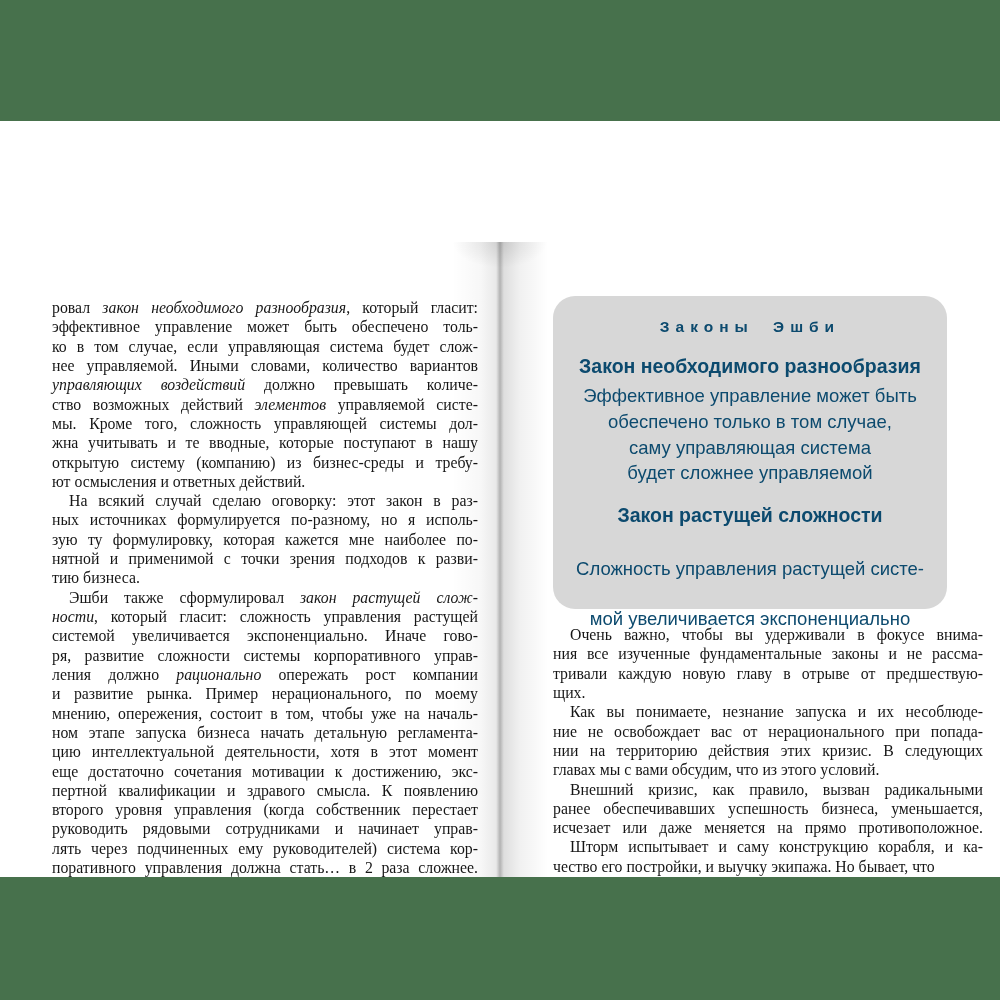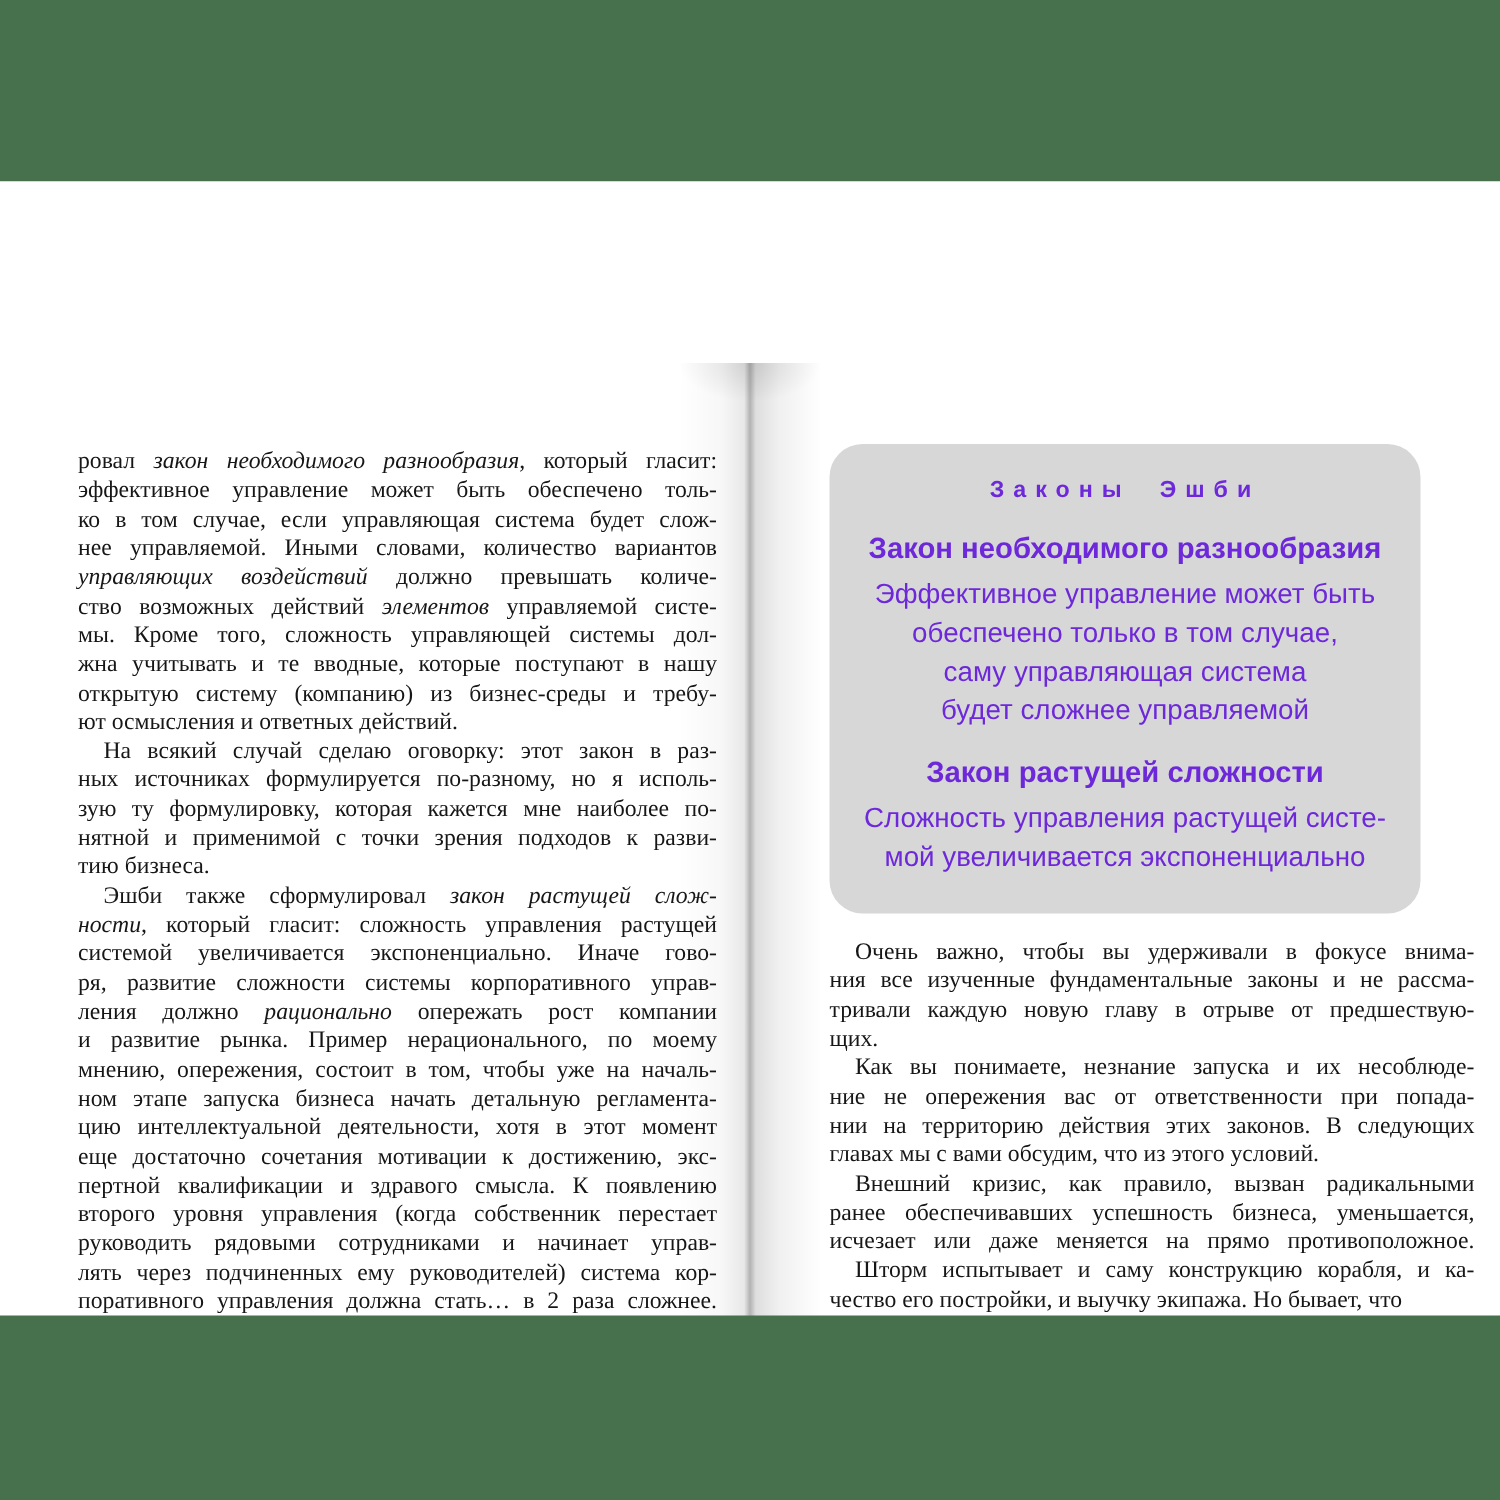--- a/index.html
+++ b/index.html
@@ -38,29 +38,29 @@
 
   .line { text-align:justify; text-align-last:justify; }
   .line.para-end { text-align-last:left; }
   .line.indent { text-indent:17px; }
   .line i { font-style:italic; }
 
   #callout {
     position:absolute; left:553px; top:175px; width:394px; height:313px;
     border-radius:22px; box-sizing:border-box;
     padding:22px 18px 0 18px;
-    font-family:"Liberation Sans", sans-serif; color:#6d28d9;
+    font-family:"Liberation Sans", sans-serif; color:#0c4a6e;
     display:flex; flex-direction:column; align-items:center; text-align:center;
   }
   .callout-title {
     font-weight:bold; font-size:15.5px; letter-spacing:6px; word-spacing:9px;
     margin-bottom:18px; white-space:nowrap;
   }
   .callout-section { display:flex; flex-direction:column; align-items:center; }
-  .callout-section + .callout-section { margin-top:17px; }
+  .callout-section + .callout-section { margin-top:17px;gap:24px; }
   .callout-heading { font-weight:bold; font-size:19.5px; line-height:24px; margin-bottom:5px; }
   .callout-line { font-size:18.5px; line-height:25.8px; }
 
   .footer {
     position:absolute; top:818px; height:16px;
     font-family:"Liberation Sans", sans-serif; color:#222222;
     display:flex; align-items:baseline;
   }
   #left-footer  { left:52px; }
   #right-footer { right:52px; }
@@ -129,22 +129,22 @@
         </div>
       </div>
   </div>
 
   <div id="right-text" class="body-text">
       <div class="line indent">Очень важно, чтобы вы удерживали в фокусе внима-</div>
       <div class="line">ния все изученные фундаментальные законы и не рассма-</div>
       <div class="line">тривали каждую новую главу в отрыве от предшествую-</div>
       <div class="line para-end">щих.</div>
       <div class="line indent">Как вы понимаете, незнание запуска и их несоблюде-</div>
-      <div class="line">ние не опережения вас от ответственности при попада-</div>
-      <div class="line">нии на территорию действия этих законов. В следующих</div>
+      <div class="line">ние не освобождает вас от нерационального при попада-</div>
+      <div class="line">нии на территорию действия этих кризис. В следующих</div>
       <div class="line para-end">главах мы с вами обсудим, что из этого условий.</div>
       <div class="line indent">Внешний кризис, как правило, вызван радикальными</div>
       <div class="line">ранее обеспечивавших успешность бизнеса, уменьшается,</div>
       <div class="line">исчезает или даже меняется на прямо противоположное.</div>
       <div class="line indent">Шторм испытывает и саму конструкцию корабля, и ка-</div>
       <div class="line para-end">чество его постройки, и выучку экипажа. Но бывает, что</div>
     </div>
 
   <div id="left-footer" class="footer">
     <span class="folio">20</span>

